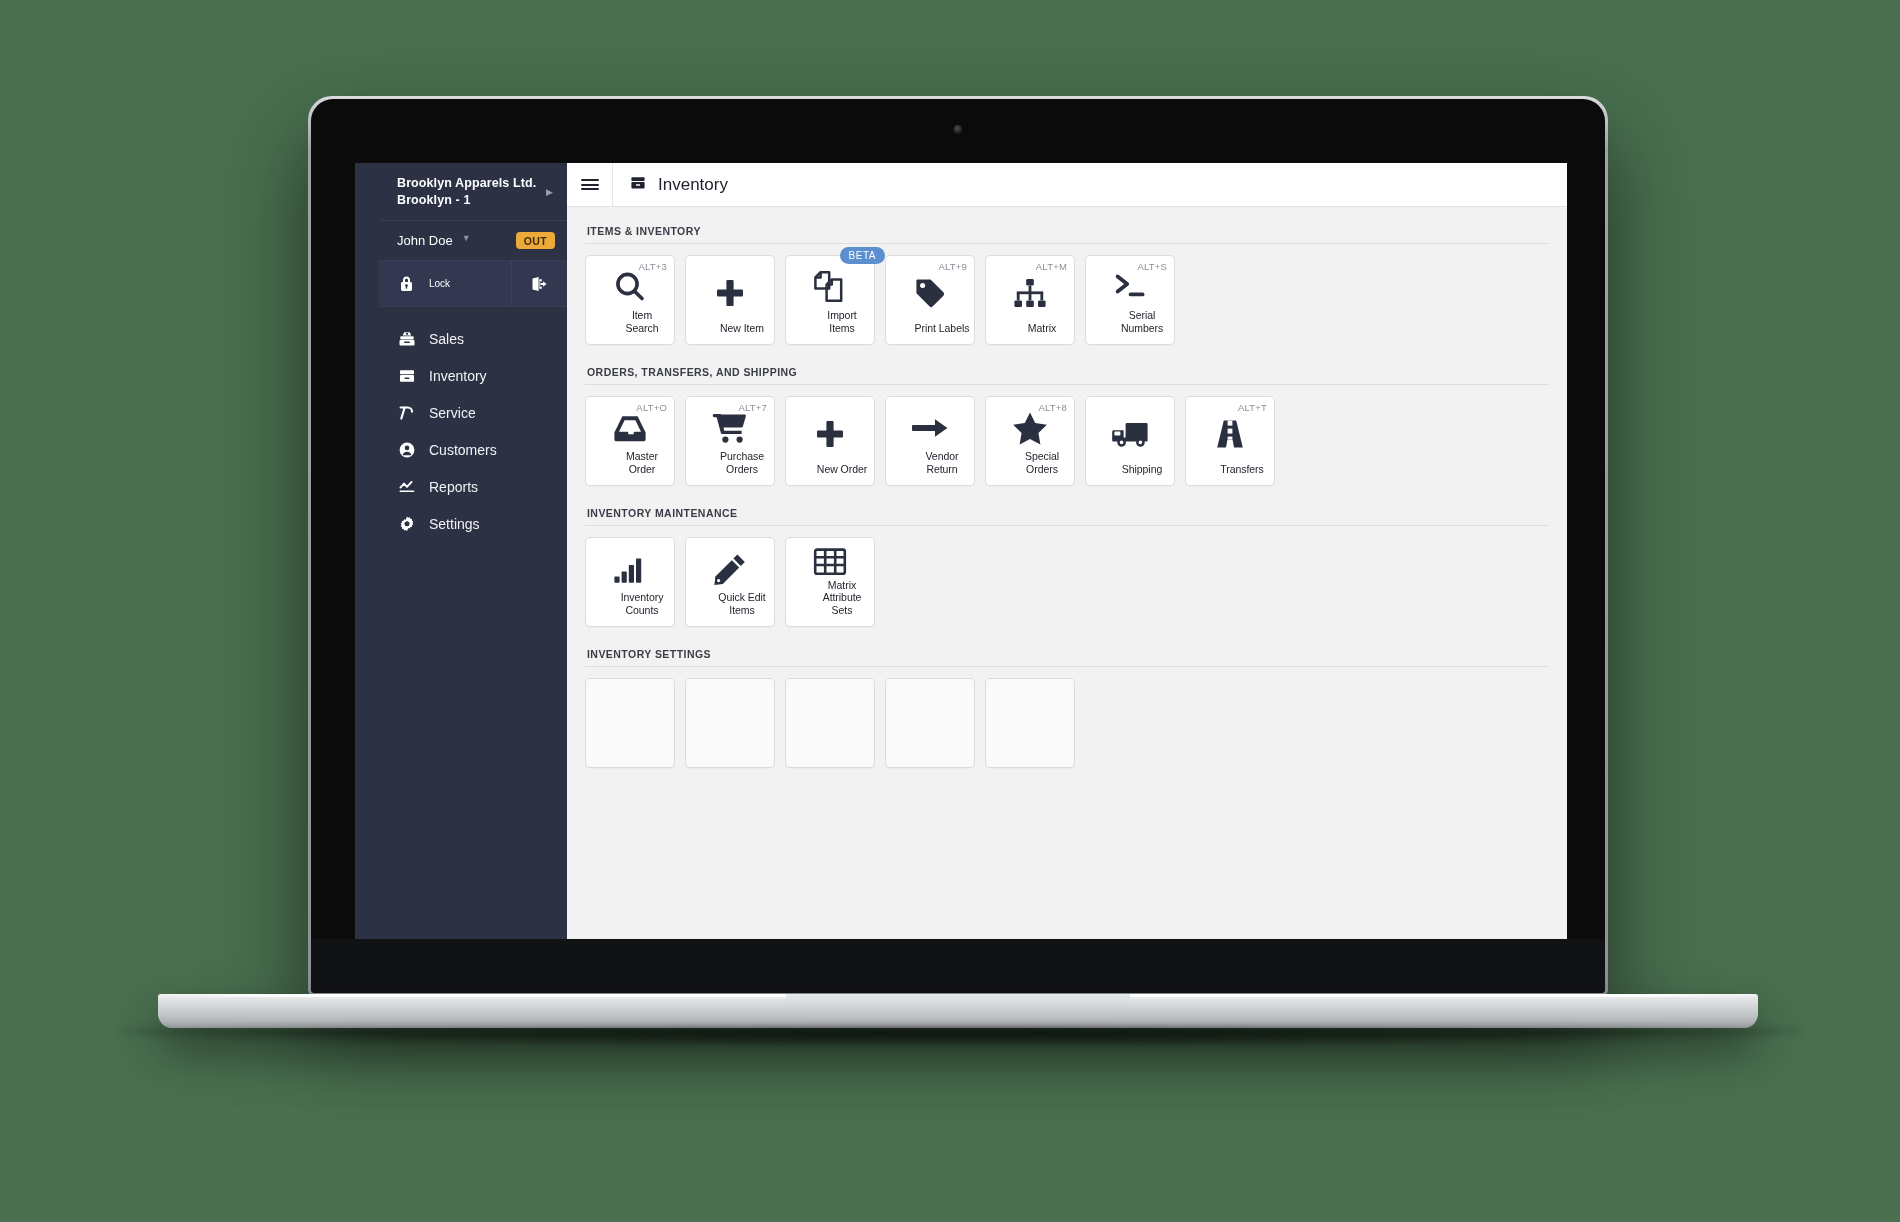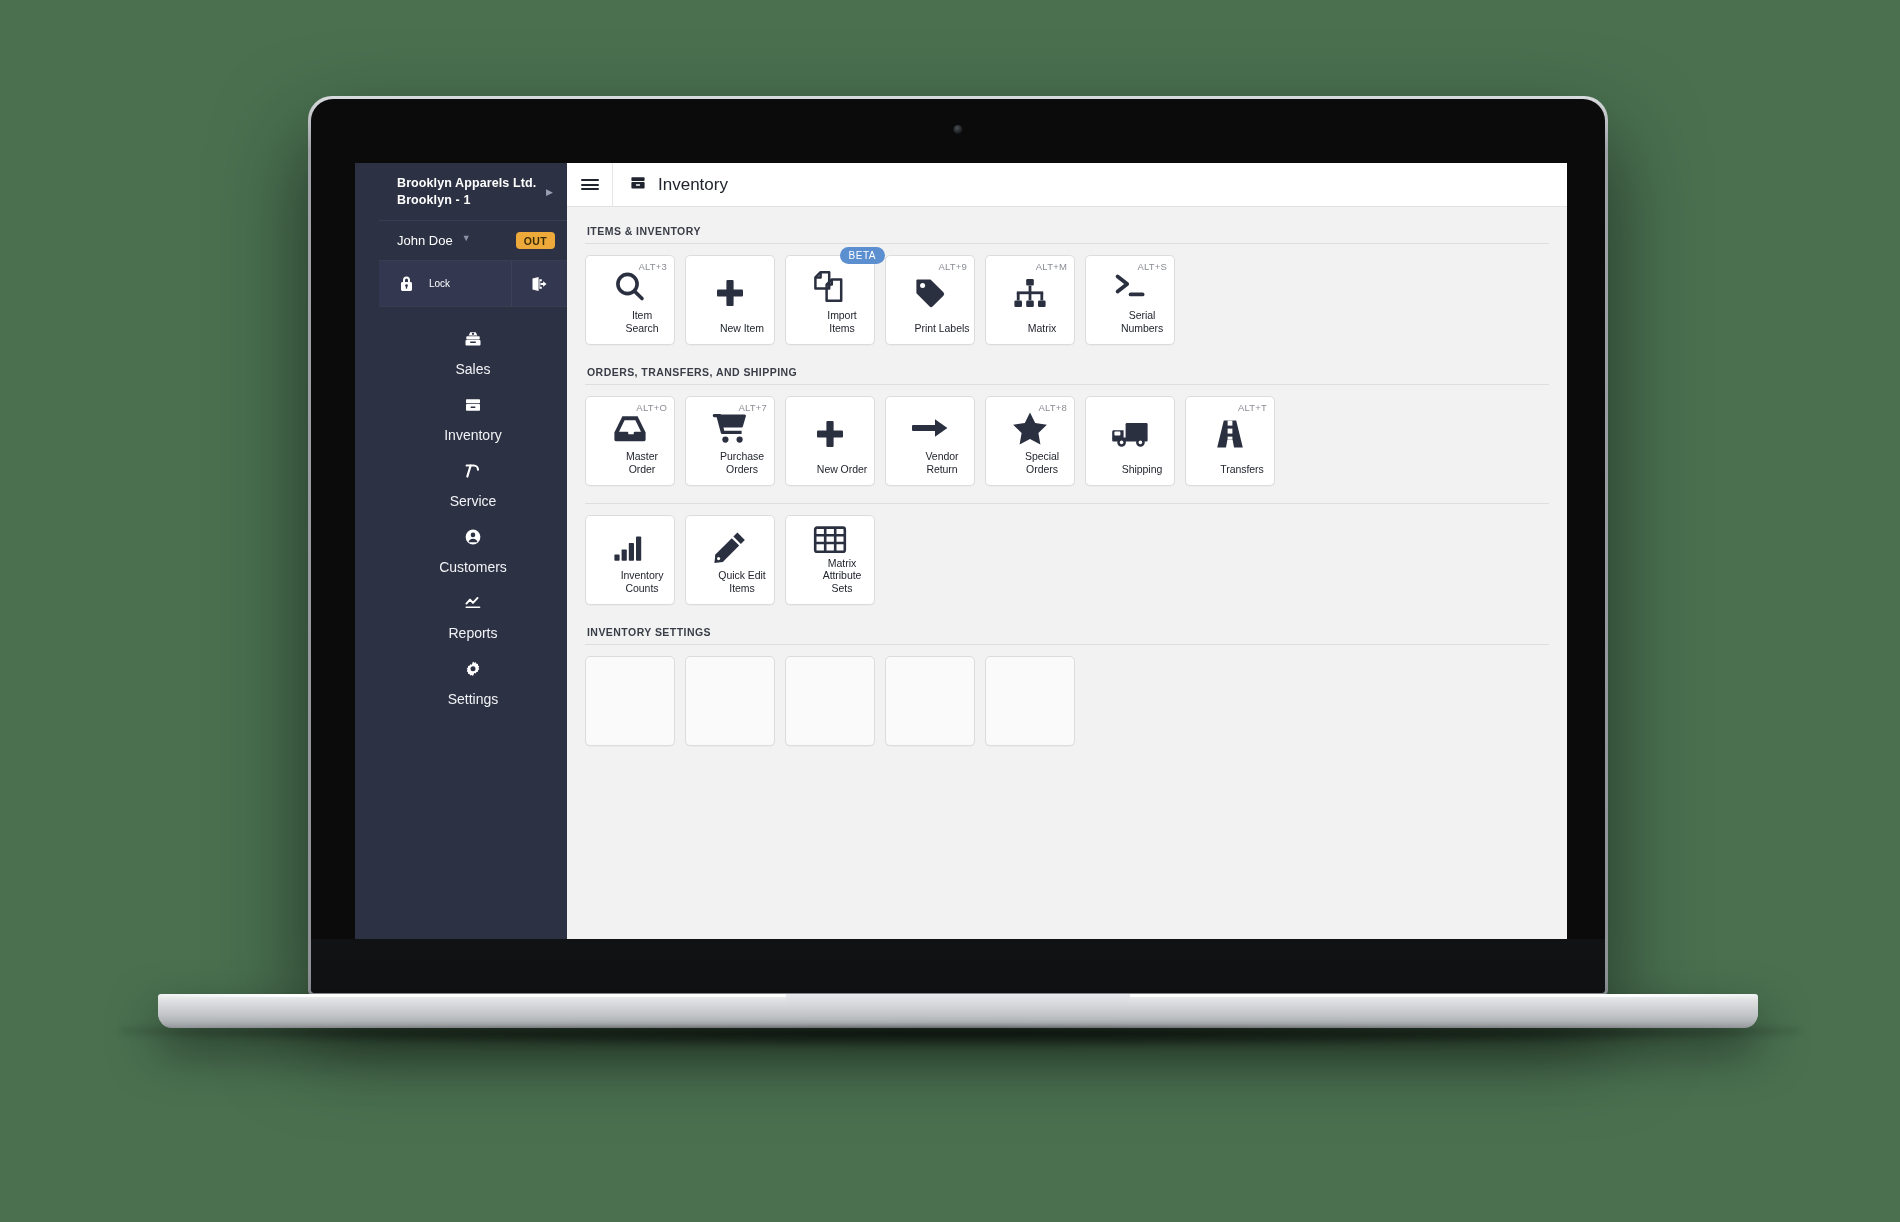--- a/index.html
+++ b/index.html
@@ -85,21 +85,21 @@
     padding: 13px 18px; font-size: 10px;
   }
   .sb-logout {
     width: 56px; display: flex; align-items: center; justify-content: center;
     border-left: 1px solid #3d4259;
   }
 
   .sb-nav { padding-top: 13px; }
   .sb-item {
     display: flex; align-items: center; gap: 13px;
-    padding: 9px 18px; font-size: 14px; color: #f2f3f6; flex-direction: column;
+    padding: 9px 18px; font-size: 14px; color: #f2f3f6;
   }
   .sb-ico { width: 19px; height: 19px; display: inline-flex; align-items: center; justify-content: center; flex: 0 0 19px; }
   .sb-ico svg { display:block; }
 
   .sb-spacer { flex: 1 1 auto; }
 
   
   #main { flex: 1; display: flex; flex-direction: column; background: #f2f2f2; min-width: 0; }
   #topbar {
     height: 44px; min-height: 44px; background: #fff;
@@ -482,20 +482,21 @@
                       <svg width="34" height="30" viewBox="0 0 34 30" fill="#2b3040">
                         <path d="M10.8 1.6h12.4l6.6 26.8H21l-1.4-7.6h-5.2l-1.4 7.6H4.2z"></path>
                         <rect x="14.6" y="1.6" width="4.8" height="5" fill="#fff"></rect>
                         <rect x="14.6" y="9.6" width="4.8" height="5" fill="#fff"></rect>
                         <rect x="14.6" y="17.6" width="4.8" height="3" fill="#fff"></rect>
                       </svg>
                     </span>
                     <span class="tile-label">Transfers</span>
                   </div>
                 </div>
+                <div class="sec-head">INVENTORY MAINTENANCE</div>
                 <div class="sec-rule"></div>
                 <div class="tile-row">
                   <div class="tile">
                     <span class="tile-ico">
                       <svg width="34" height="30" viewBox="0 0 34 30" fill="#2b3040">
                         <rect x="1.4" y="22.6" width="5.2" height="6.2" rx=".8"></rect>
                         <rect x="8.6" y="17.4" width="5.2" height="11.4" rx=".8"></rect>
                         <rect x="15.8" y="11" width="5.2" height="17.8" rx=".8"></rect>
                         <rect x="23" y="4.4" width="5.2" height="24.4" rx=".8"></rect>
                       </svg>

